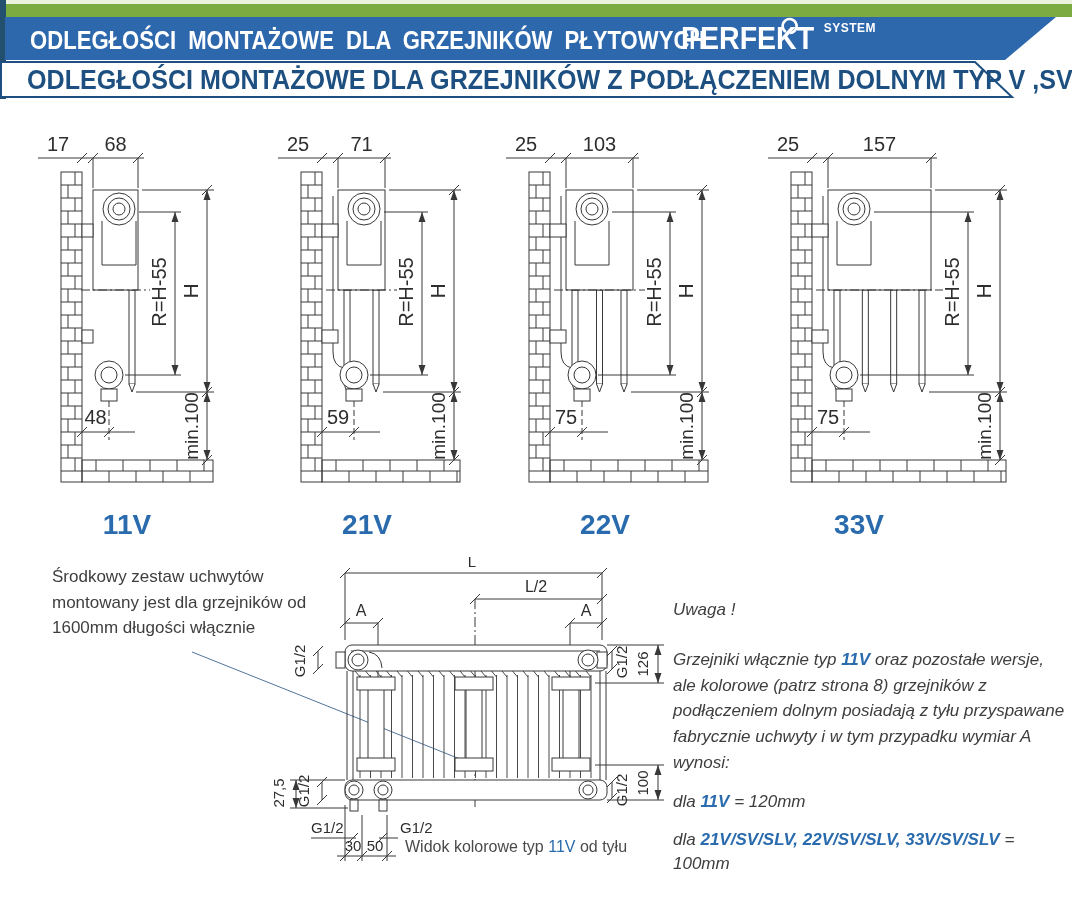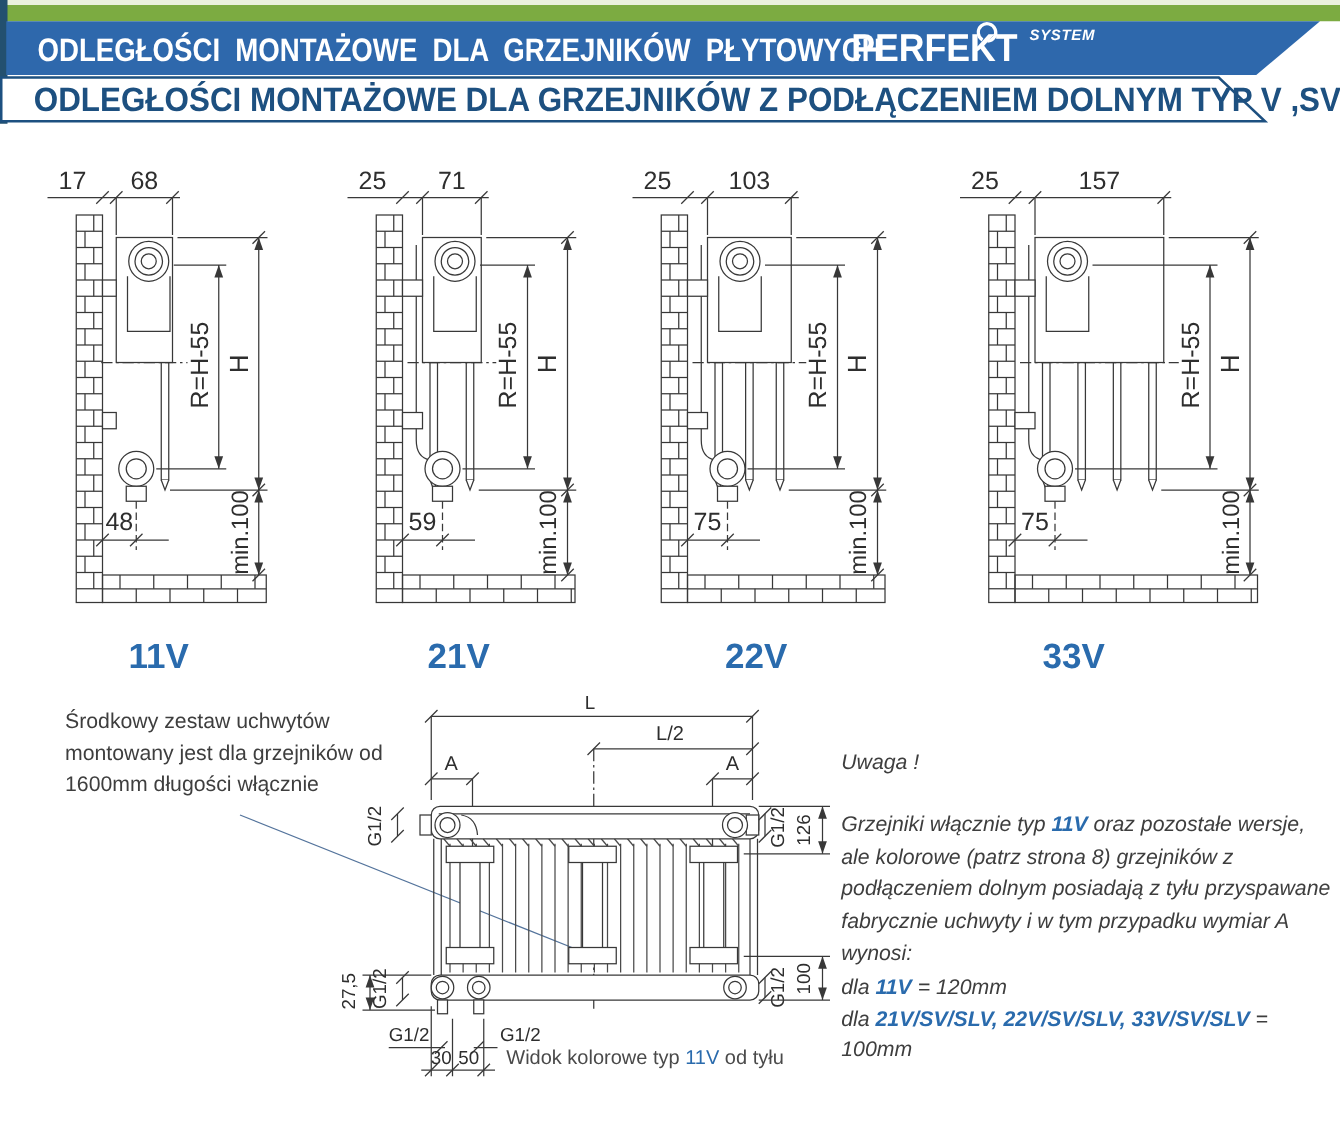--- a/index.html
+++ b/index.html
@@ -7,31 +7,31 @@
         font-family:"Liberation Sans", sans-serif;}
   .green-strip{position:absolute;left:0;top:0;width:1072px;height:17px;
         background:linear-gradient(#eaf1dc 0 4px,#7cab41 4px);}
   .left-sliver{position:absolute;left:0;top:0;width:6px;height:99px;background:#23506f;}
   #art{position:absolute;left:0;top:0;z-index:1;}
   .txt{position:absolute;z-index:2;}
   .main-title{left:30px;top:25px;width:760px;color:#ffffff;font-size:26px;font-weight:bold;
         letter-spacing:0;word-spacing:7px;transform:scaleX(.85);transform-origin:left top;white-space:nowrap;}
   .brand{left:681px;top:21px;display:flex;align-items:flex-start;color:#fff;white-space:nowrap;}
   .brand-main{font-size:31px;font-weight:800;letter-spacing:0;transform:scaleX(.92);transform-origin:left bottom;}
-  .brand-suffix{font-size:12px;font-weight:600;letter-spacing:.5px;margin-left:-2px;margin-bottom:6px;font-style:italic;}
+  .brand-suffix{font-size:12px;font-weight:600;letter-spacing:.5px;margin-left:-2px;margin-bottom:6px;}
   .brand-mark{position:absolute;left:100px;top:-6px;}
   .subtitle{left:27px;top:65px;width:1000px;color:#1d5080;font-size:27px;font-weight:600;
         transform:scaleX(.93);transform-origin:left top;white-space:nowrap;}
   .type-label{top:509px;width:90px;text-align:center;font-size:28px;font-weight:600;color:#2a6bad;}
   .tl0{left:82px}.tl1{left:322px}.tl2{left:560px}.tl3{left:814px}
   .note-left{left:52px;top:564px;width:262px;font-size:17px;line-height:1.5;color:#3e3e3e;}
   .note-right{left:673px;top:597px;width:398px;color:#3e3e3e;font-size:17px;font-style:italic;}
   .note-right .warn-title{margin:0 0 24px 0;}
   .note-right p{margin:0;line-height:1.52;}
-  .spec-line{margin-top:2px;line-height:1.4;}
+  .spec-line{margin-top:14px;line-height:1.4;}
   .accent{color:#2a6bad;font-weight:700;}
   .caption{left:405px;top:838px;font-size:16px;color:#4a4a4a;white-space:nowrap;}
   .caption .accent{font-weight:400;}
 </style>
 </head>
 <body>
 
 <div class="page">
 
   <div class="green-strip"></div>

